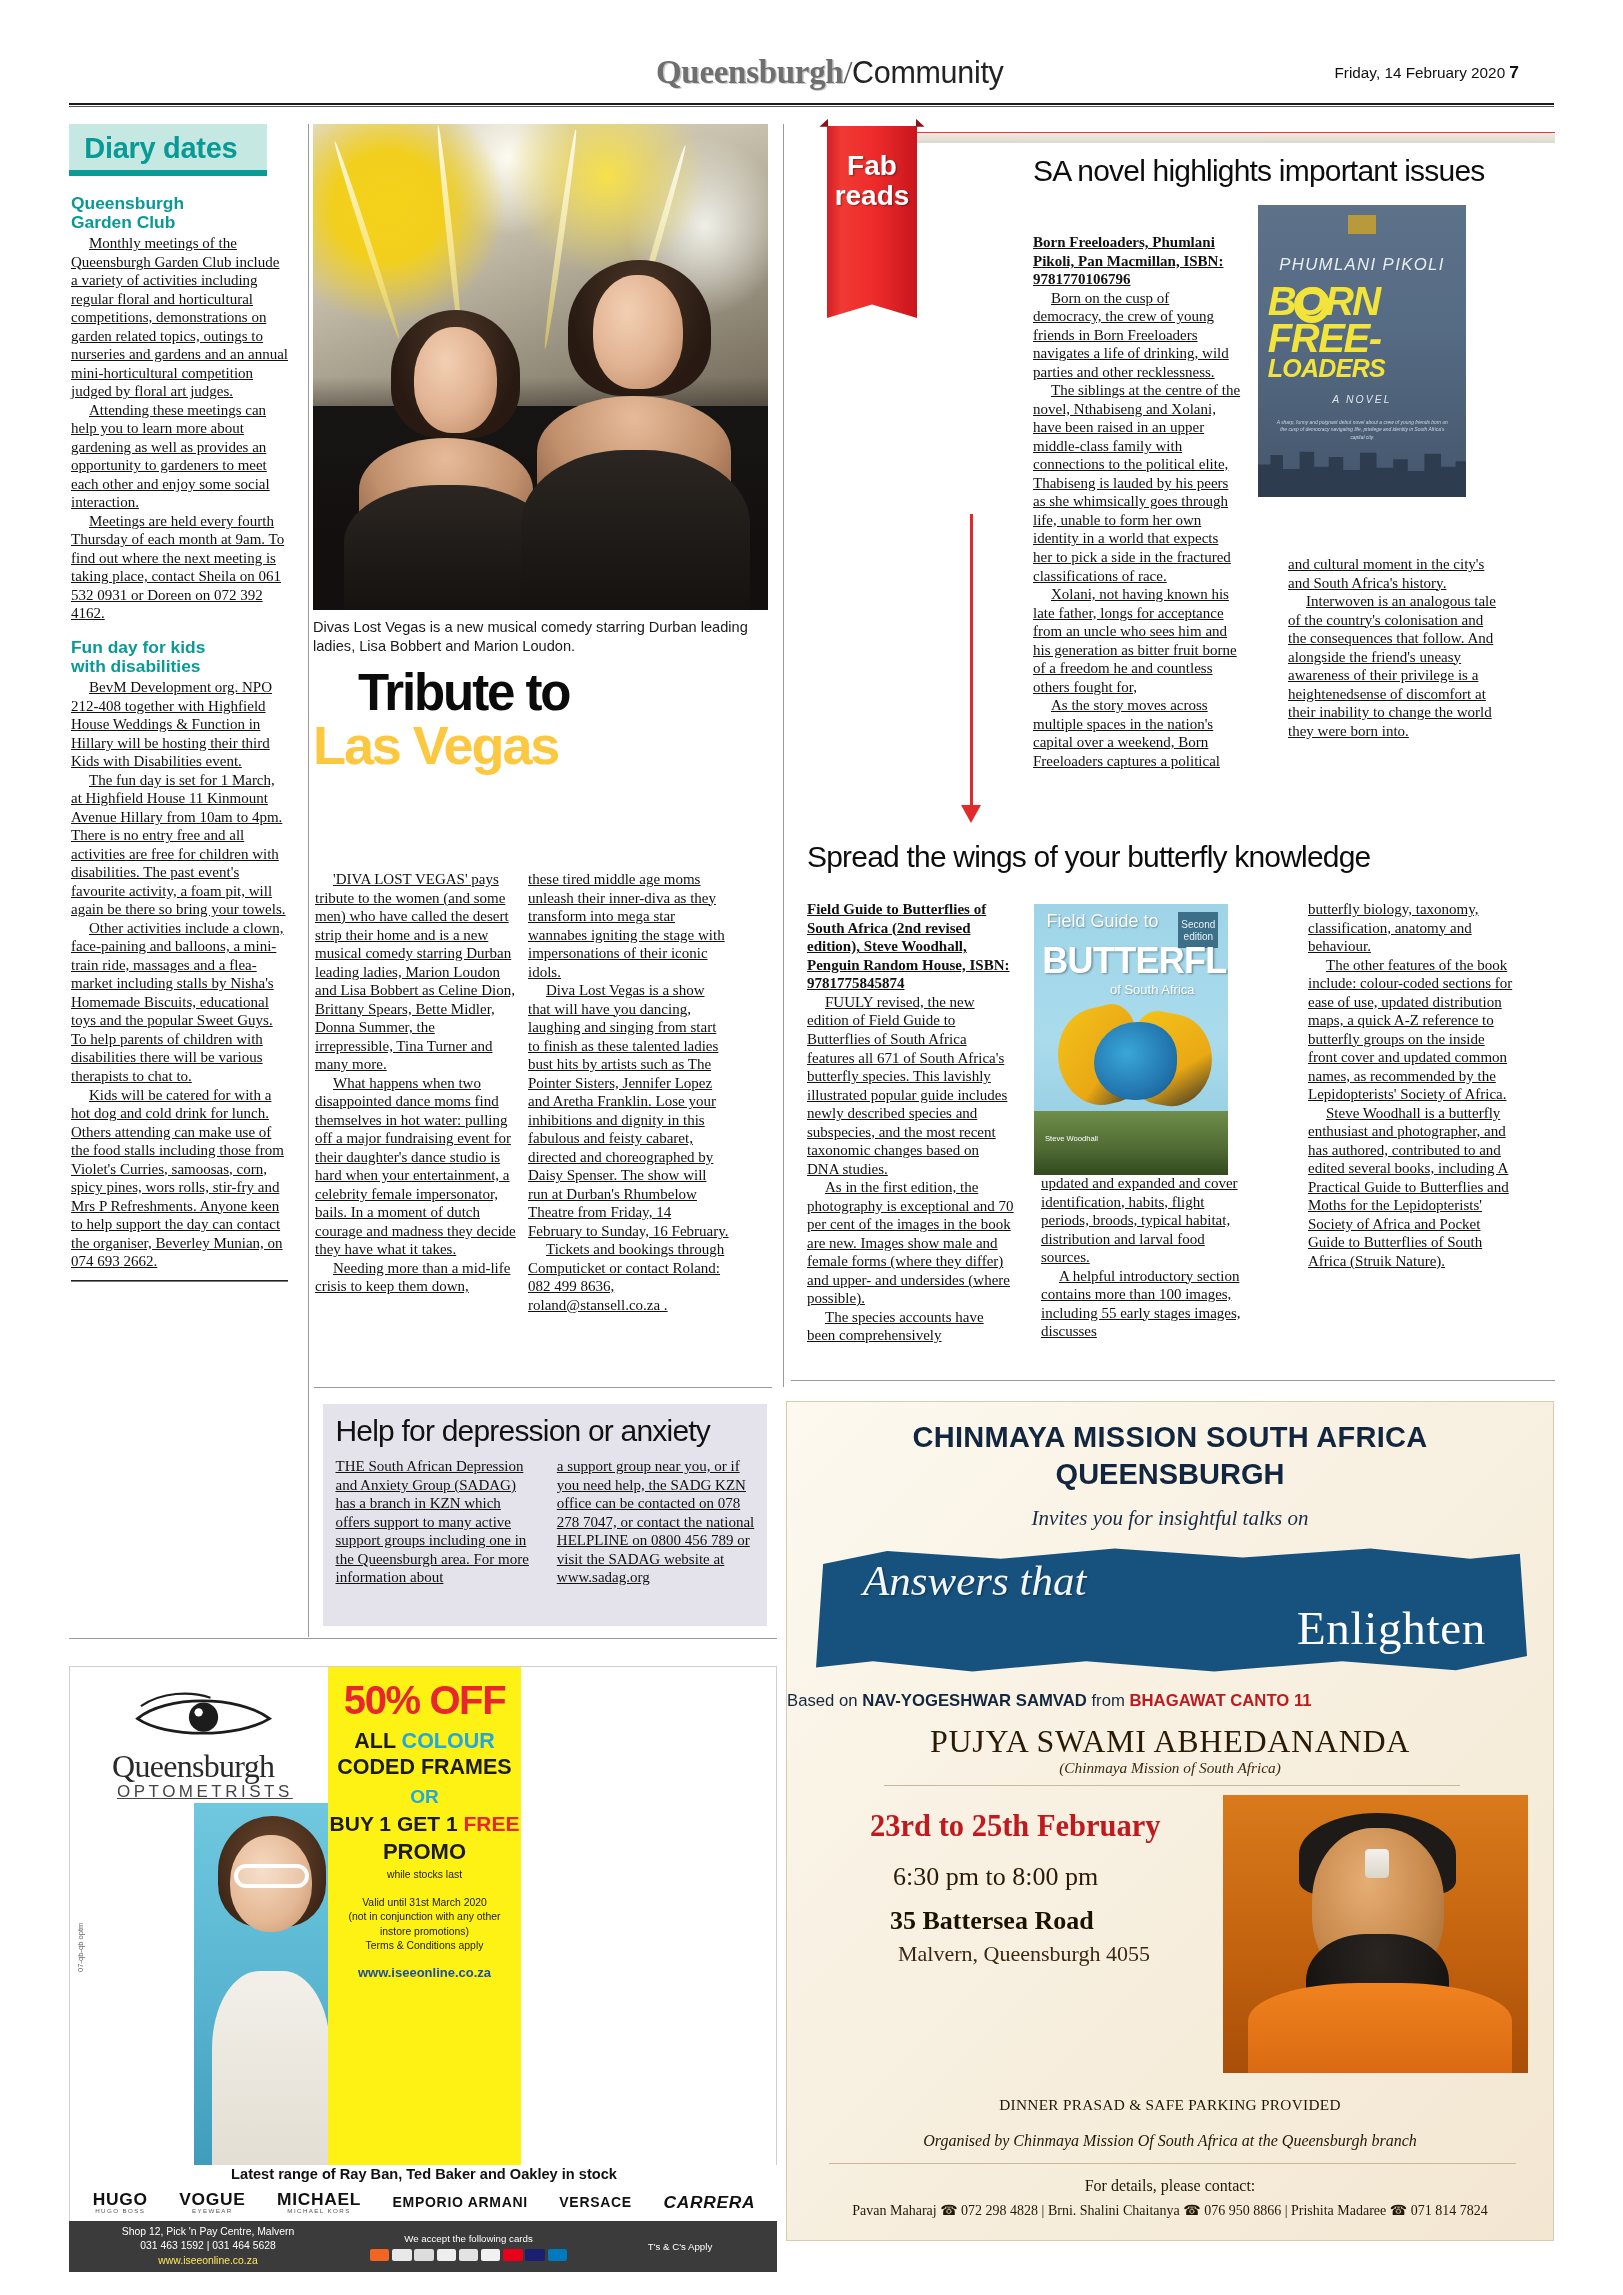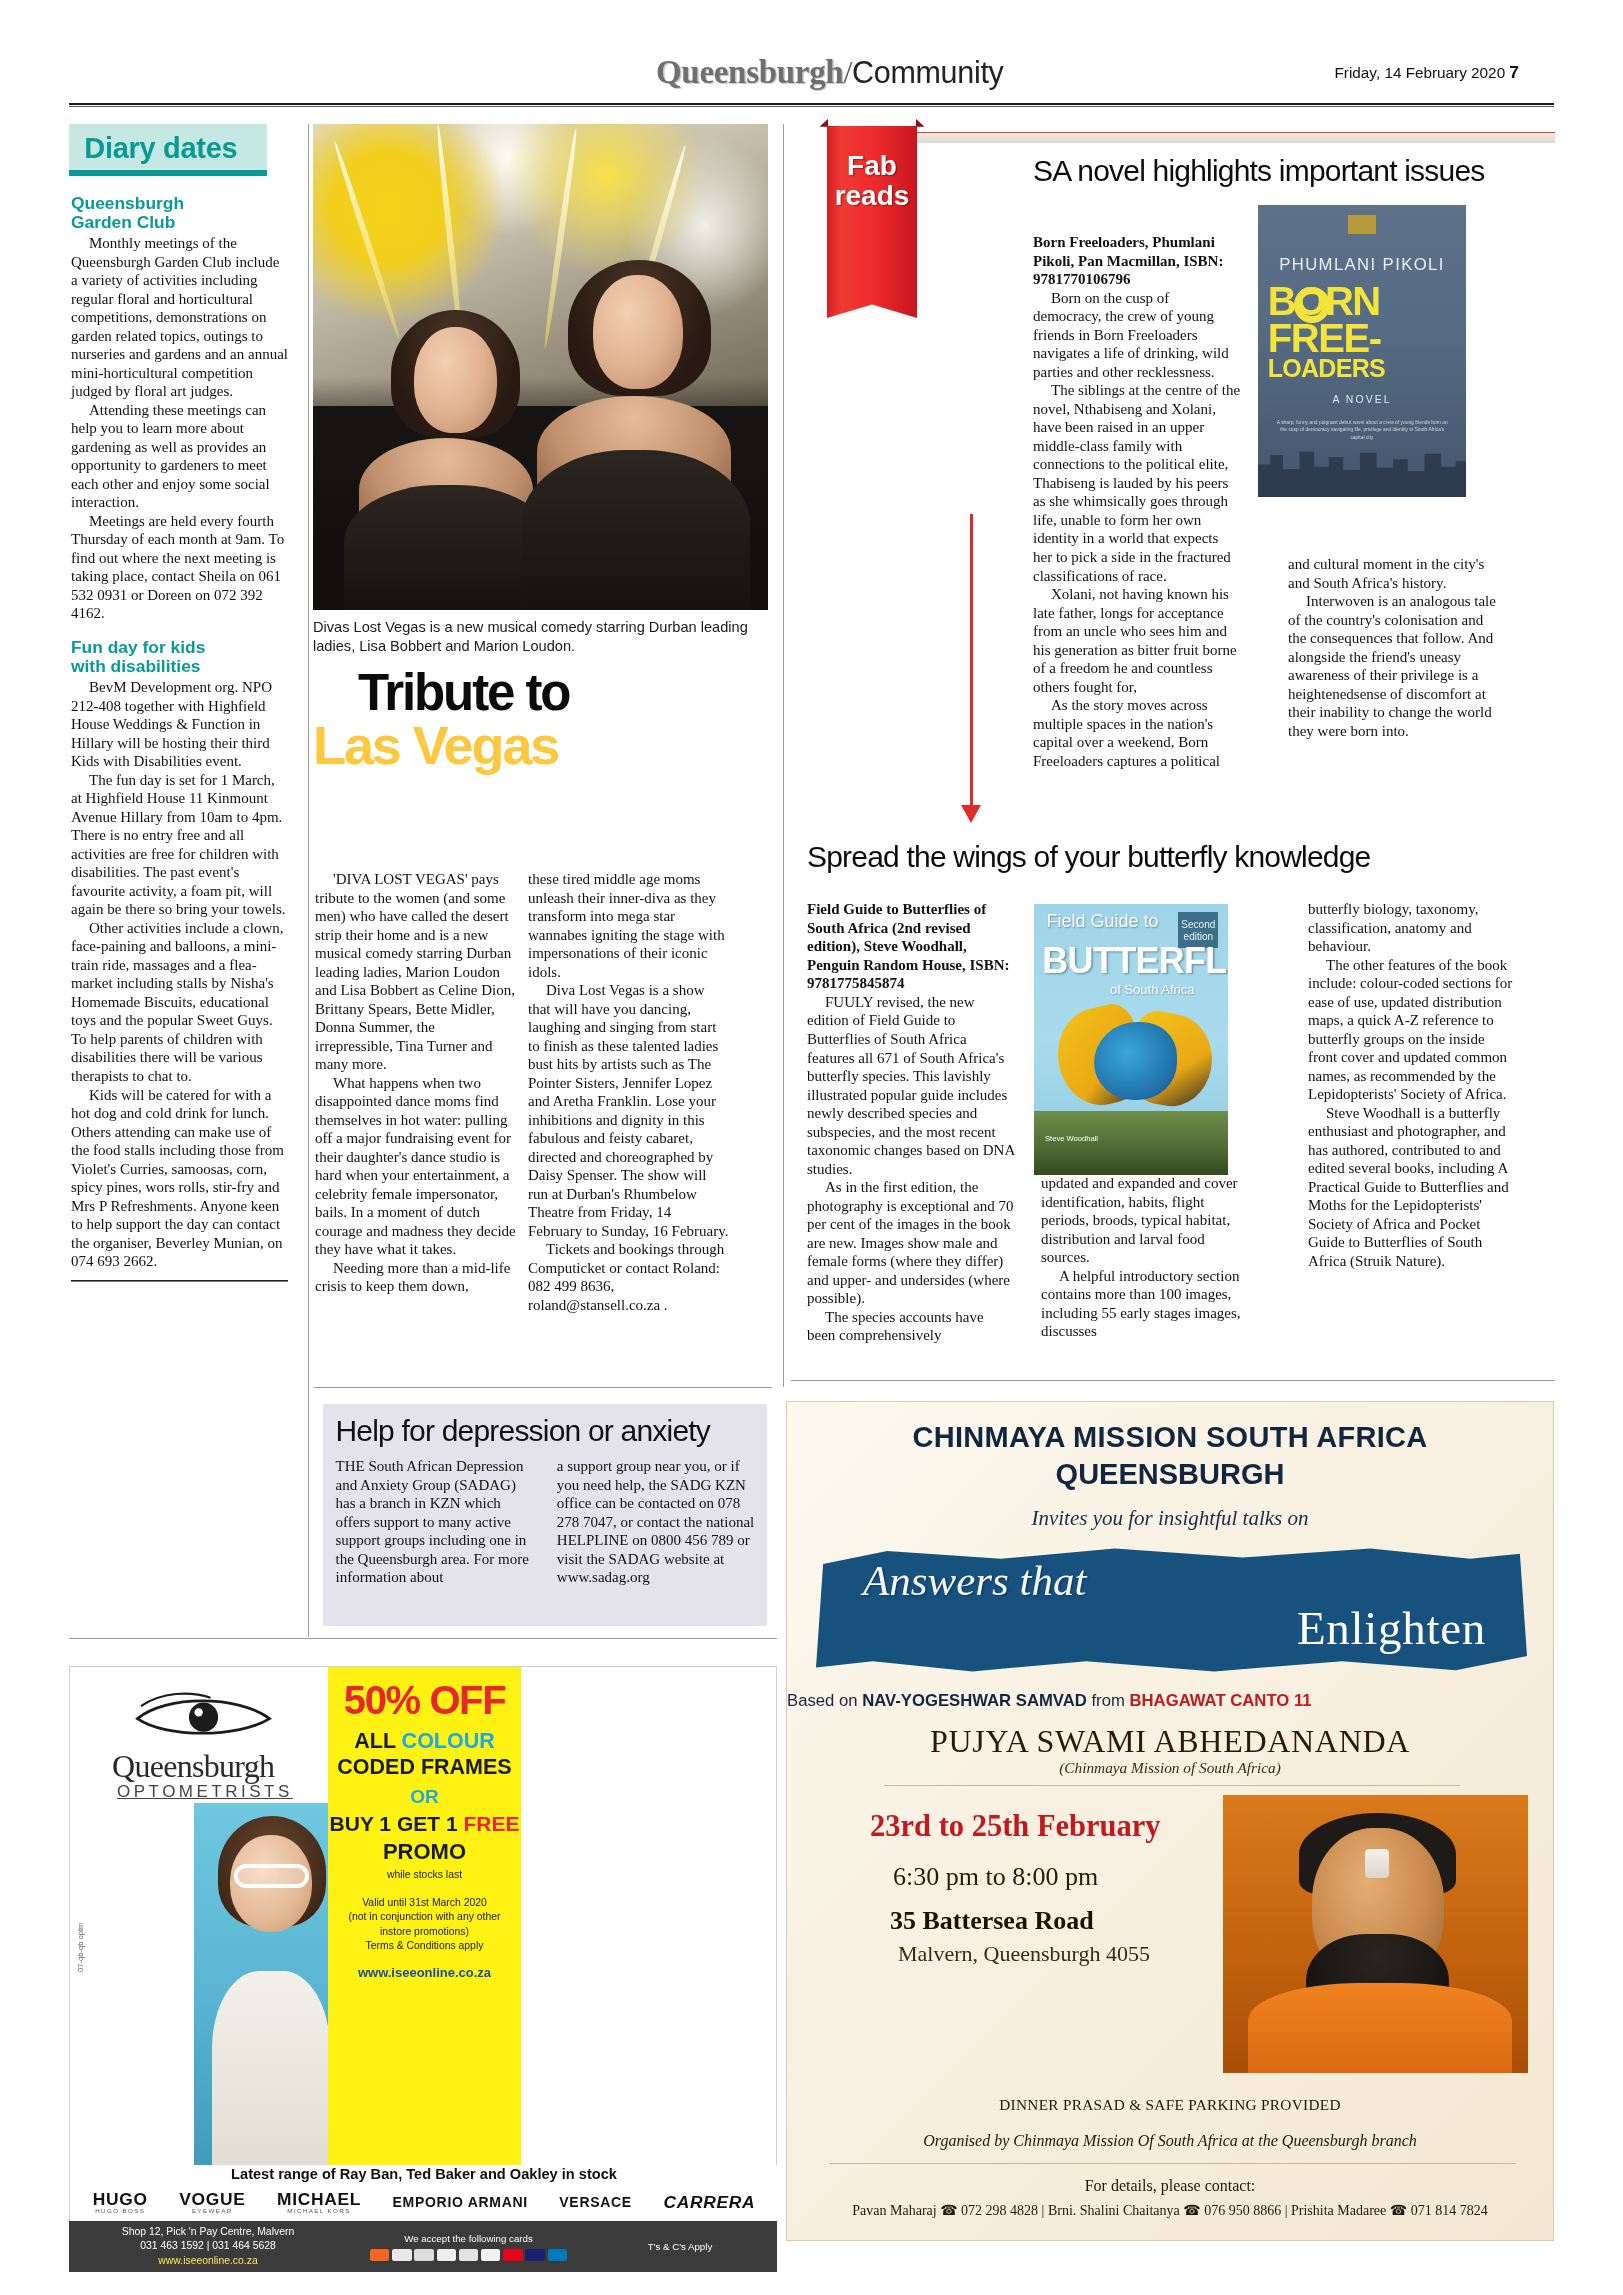--- a/index.html
+++ b/index.html
@@ -61,20 +61,21 @@
   .sub-head {
     font-family: "Liberation Sans", sans-serif;
     font-weight: bold; font-size: 17.4px; line-height: 1.07;
     color: #0a9a96; margin-bottom: 2.8px;
   }
   .body-p {
     font-family: "Liberation Serif", serif;
     font-size: 15px; line-height: 1.235;
     text-align: left; text-indent: 18px;
     hyphens: none;
+    text-decoration: underline;
   }
   .body-p.noind { text-indent: 0; }
   .gap { height: 15.3px; }
   .rule-thin {
     border-top: 1.4px solid #222; border-bottom: 0.7px solid #777;
     height: 2.1px; margin: 9.7px 0 8.3px 0;
   }
 
   
   .photo-divas {
@@ -188,20 +189,21 @@
   }
 
   
   .bf-c1 { position: absolute; left: 1033px; top: 233px; width: 208px; }
   .bf-c2 { position: absolute; left: 1288px; top: 555px; width: 208px; }
 
   .bookcover {
     position: absolute; left: 1258px; top: 205px; width: 208px; height: 292px;
     background: linear-gradient(to bottom, #5d7189 0%, #566b84 42%, #44566c 100%);
     overflow: hidden;
+    font-style: italic;
   }
   .bookcover .skyline {
     position: absolute; left: 0; bottom: 0; width: 100%; height: 54px;
     background:
       linear-gradient(to top, #2d3c4e 0%, #2d3c4e 100%);
     clip-path: polygon(0 40%, 6% 40%, 6% 22%, 12% 22%, 12% 48%, 20% 48%, 20% 16%,
       27% 16%, 27% 44%, 34% 44%, 34% 26%, 41% 26%, 41% 50%, 49% 50%, 49% 18%,
       57% 18%, 57% 46%, 65% 46%, 65% 30%, 72% 30%, 72% 52%, 80% 52%, 80% 20%,
       88% 20%, 88% 44%, 95% 44%, 95% 34%, 100% 34%, 100% 100%, 0 100%);
   }

